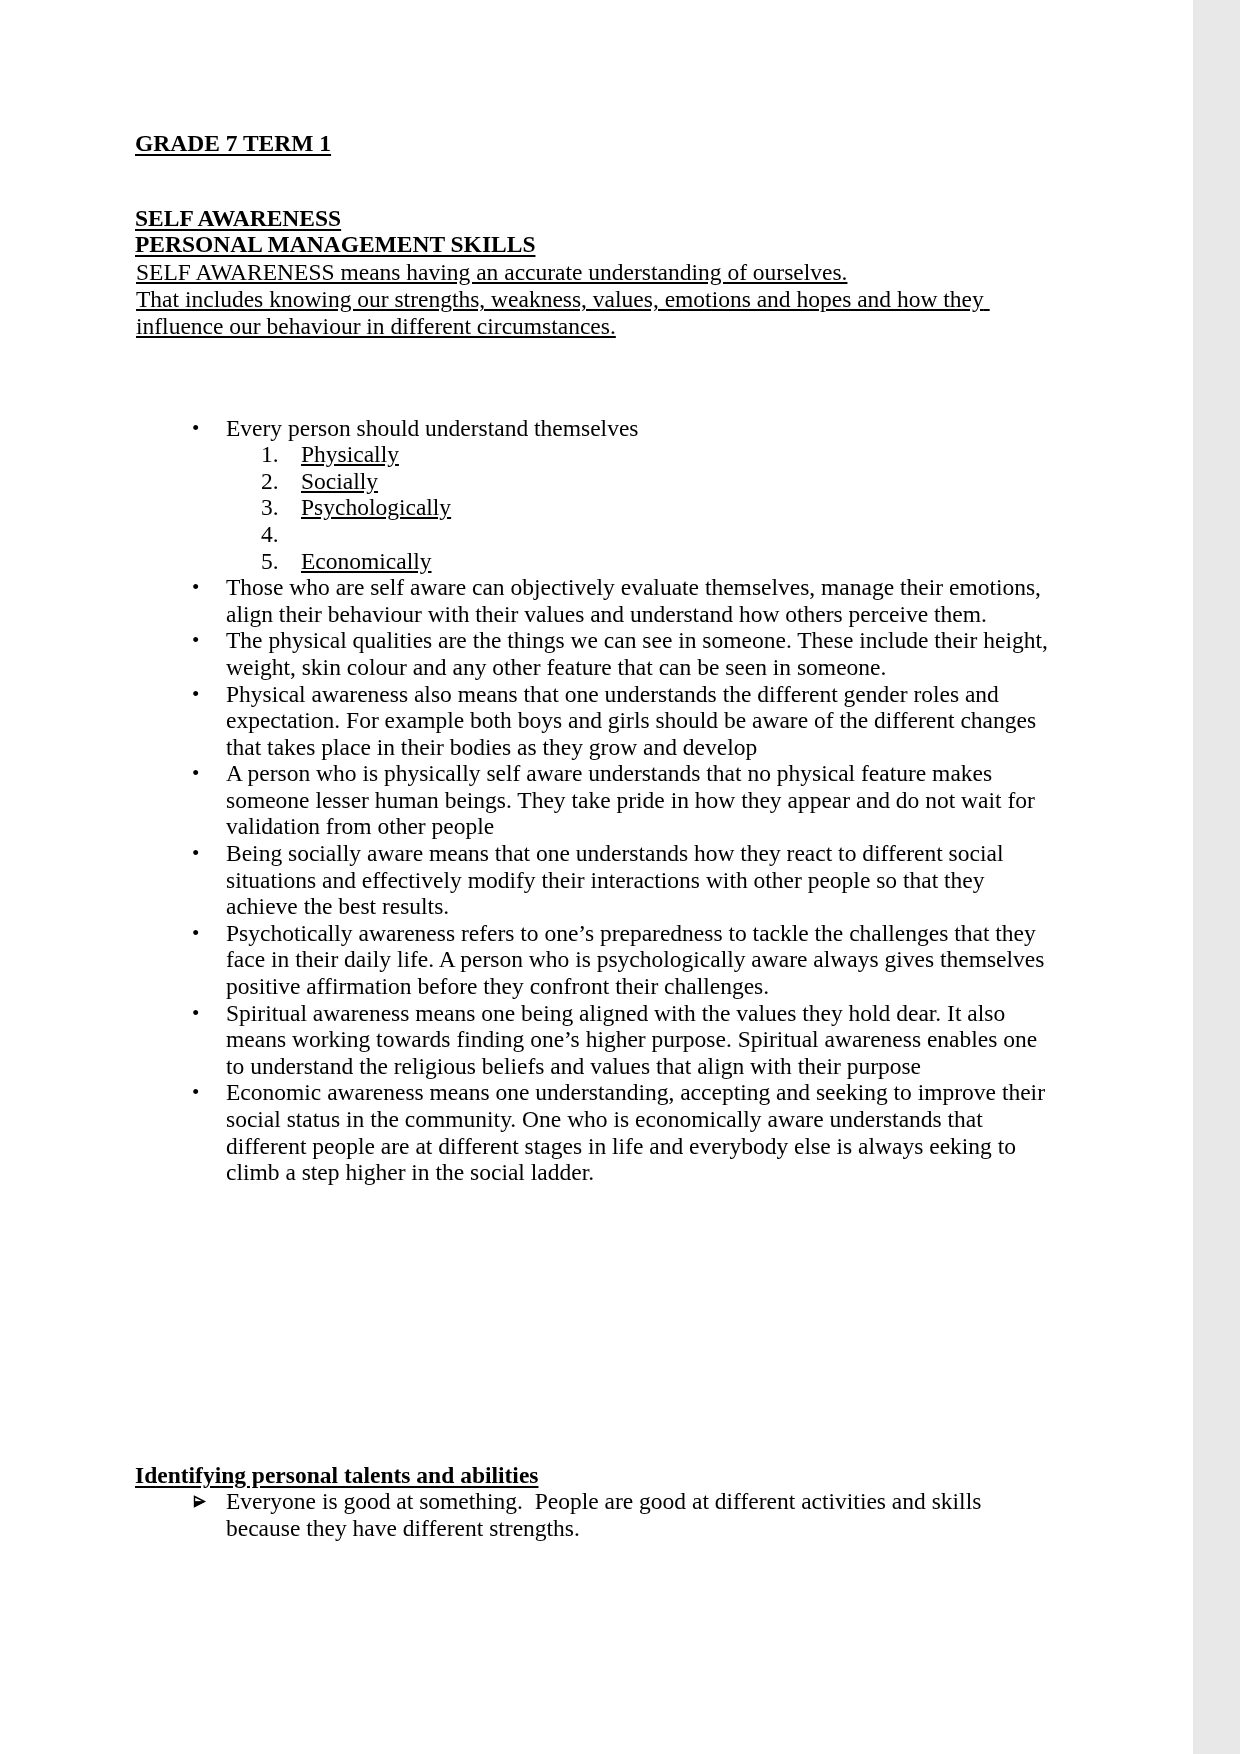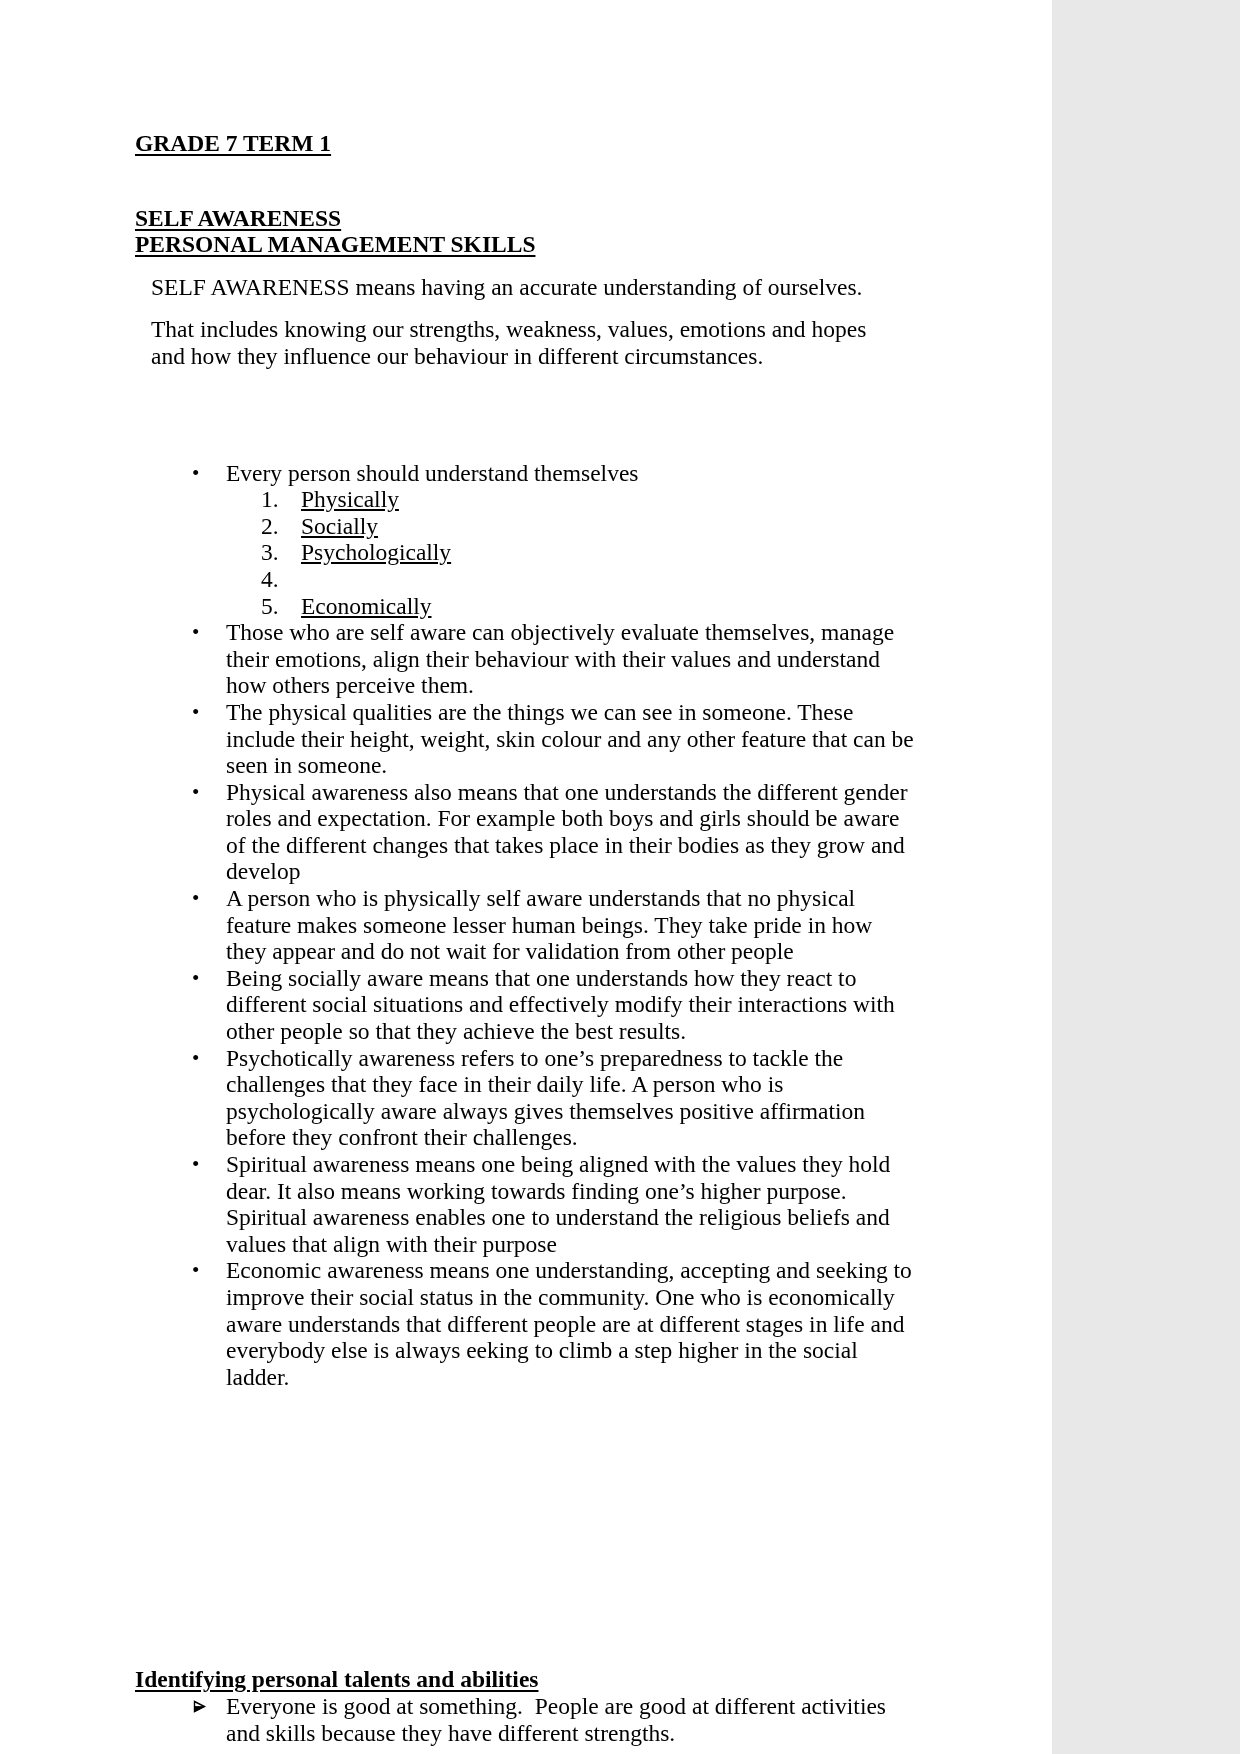--- a/index.html
+++ b/index.html
@@ -1,34 +1,34 @@
 <!DOCTYPE html>
 <html><head>
 <meta charset="utf-8">
 <style>
   html, body { margin: 0; padding: 0; background: #e8e8e8; }
   .page {
-    width: 1052px;
+    width: 1193px;
     height: 1754px;
     background: #ffffff;
     box-sizing: border-box;
     padding: 130px 135px 0 135px;
     font-family: "Liberation Serif", serif;
     font-size: 23.5px;
     line-height: 26.6px;
     color: #000000;
     overflow: hidden;
   }
   .heading {
     font-weight: bold;
     text-decoration: underline;
     text-decoration-thickness: 2px;
     text-underline-offset: 3px;
   }
-  p { margin: 16px; white-space: pre-wrap; }
+  p { margin: 1px; white-space: pre-wrap; text-decoration: underline; }
   .sp1 { height: 48px; }
   .sp2 { height: 74px; }
   .sp3 { height: 276px; }
   .bullet-item, .num-item, .arrow-item { display: flex; }
   .b-marker {
     flex: 0 0 34px;
     margin-left: 57px;
     font-size: 21px;
   }
   .b-text { flex: 1; white-space: pre-wrap; }

